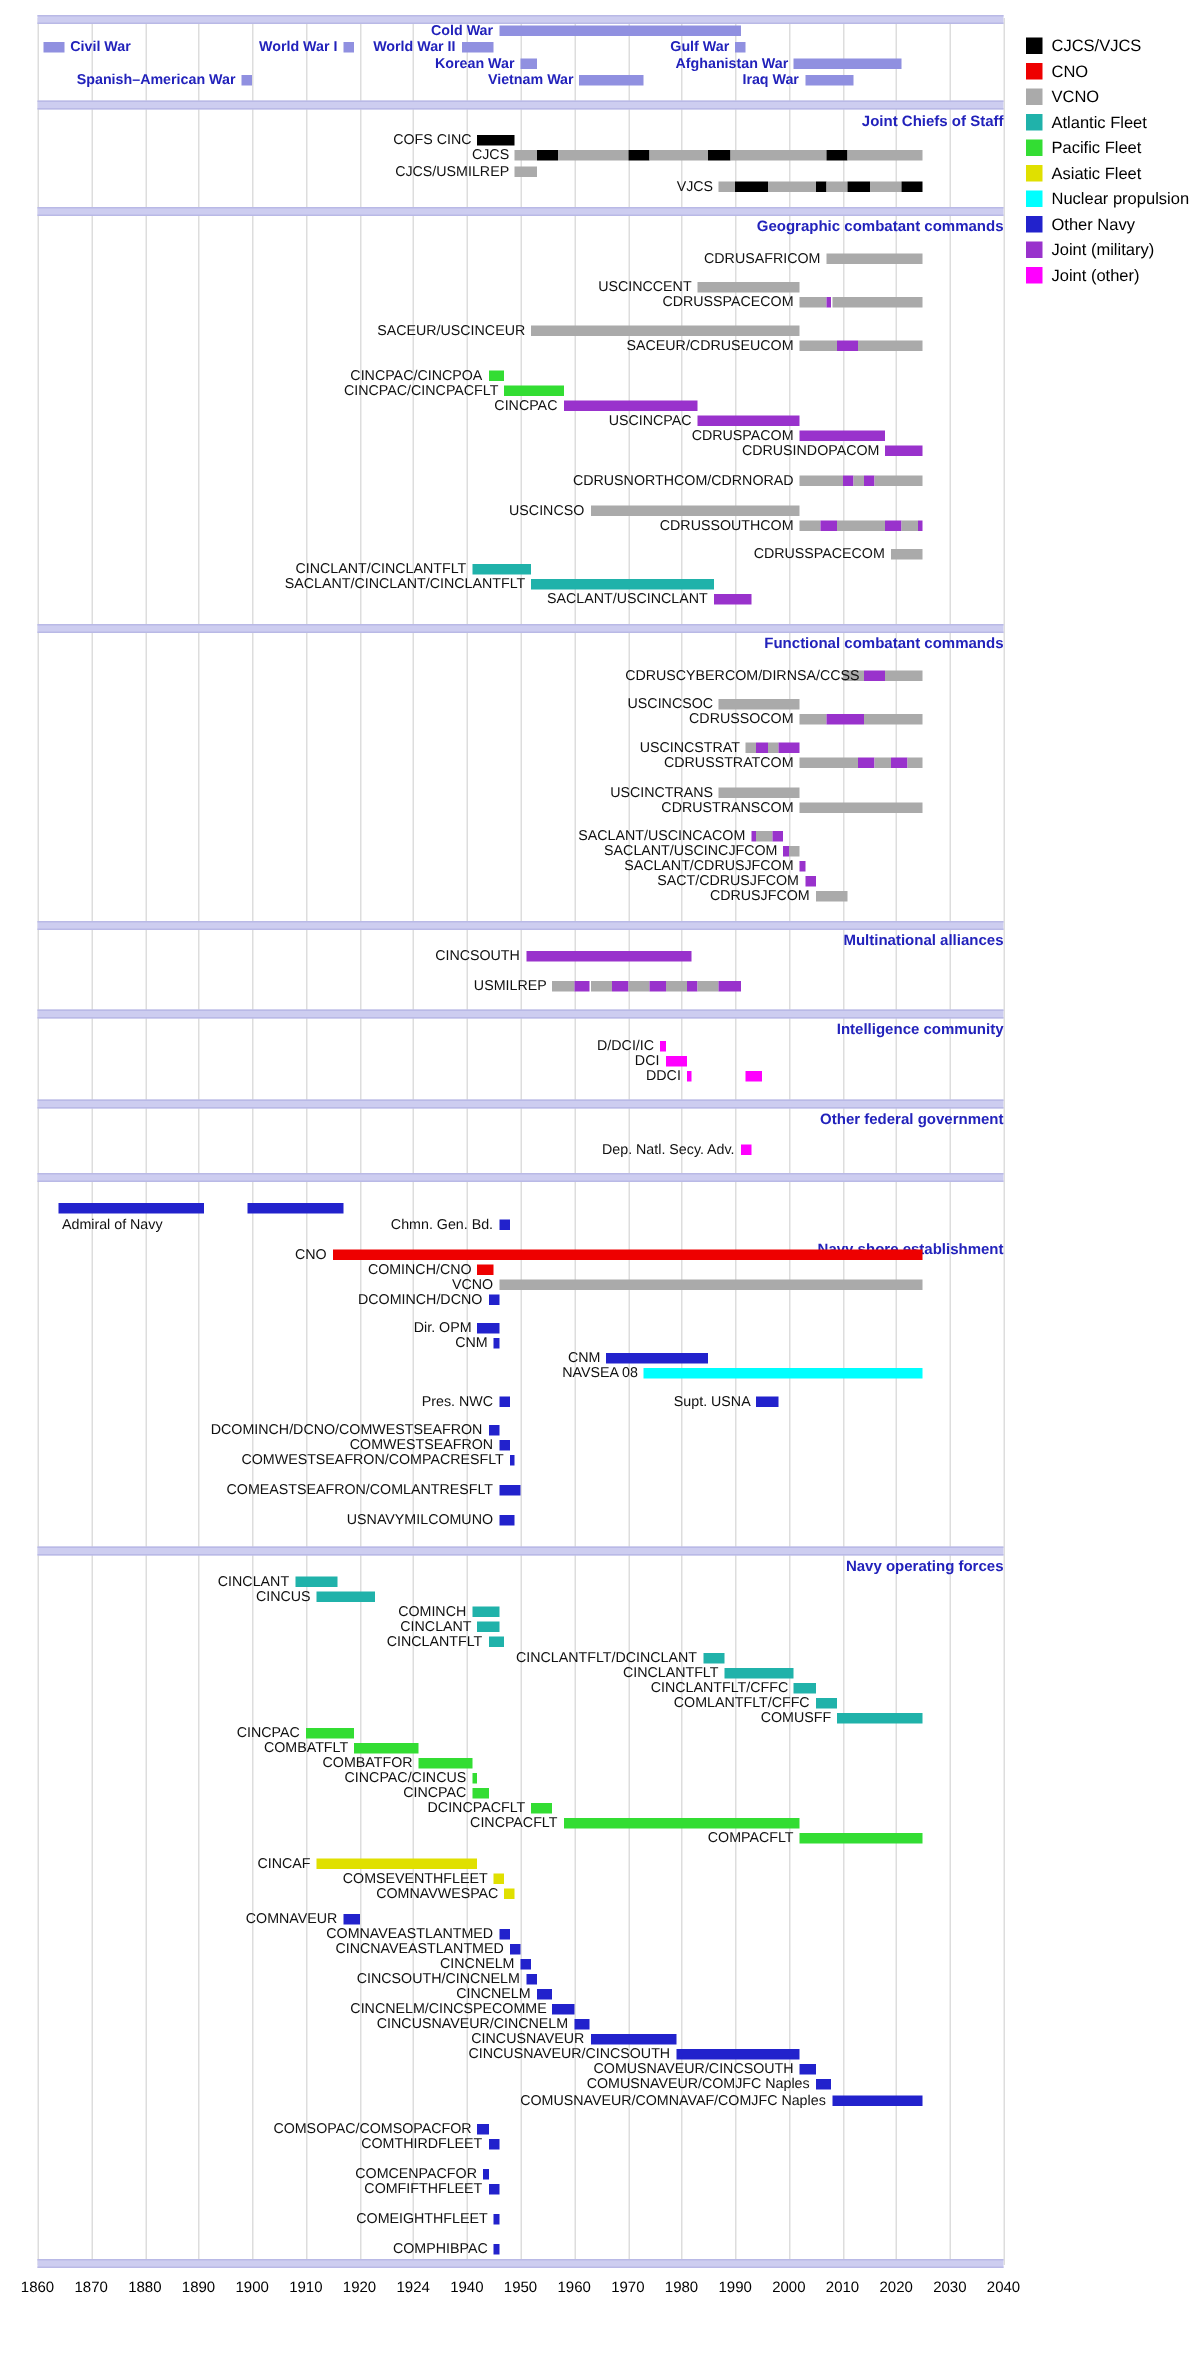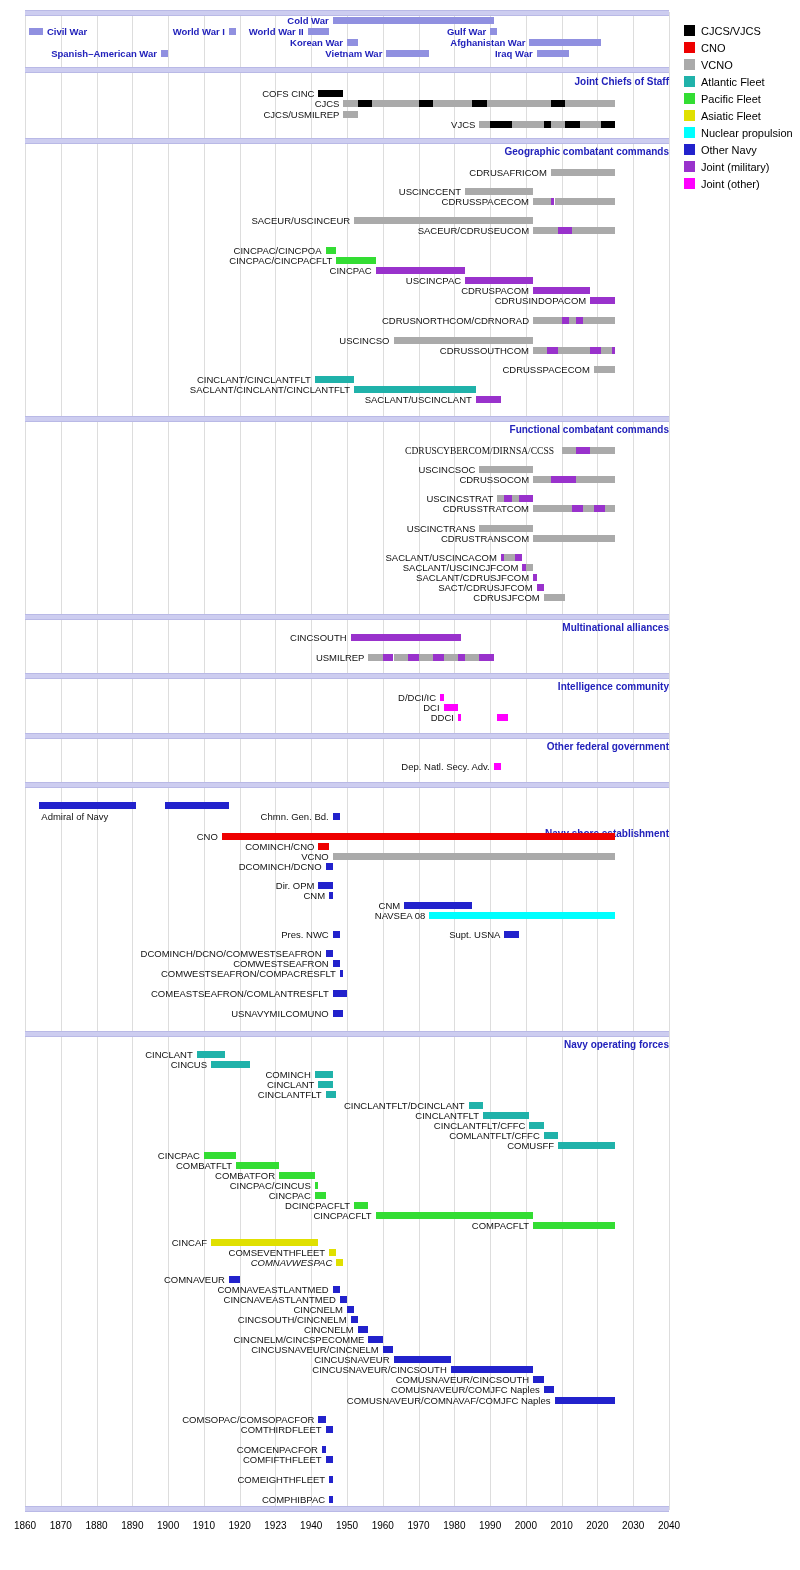--- a/index.html
+++ b/index.html
@@ -30,21 +30,21 @@
     <div class="tick" style="left: 96.5556px; top: 1520px;">1880</div>
     <div class="grid" style="left: 132.333px; top: 12px; height: 1498px; background: rgb(221, 221, 221);"></div>
     <div class="tick" style="left: 132.333px; top: 1520px;">1890</div>
     <div class="grid" style="left: 168.111px; top: 12px; height: 1498px; background: rgb(221, 221, 221);"></div>
     <div class="tick" style="left: 168.111px; top: 1520px;">1900</div>
     <div class="grid" style="left: 203.889px; top: 12px; height: 1498px; background: rgb(221, 221, 221);"></div>
     <div class="tick" style="left: 203.889px; top: 1520px;">1910</div>
     <div class="grid" style="left: 239.667px; top: 12px; height: 1498px; background: rgb(221, 221, 221);"></div>
     <div class="tick" style="left: 239.667px; top: 1520px;">1920</div>
     <div class="grid" style="left: 275.444px; top: 12px; height: 1498px; background: rgb(221, 221, 221);"></div>
-    <div class="tick" style="left: 275.444px; top: 1520px;">1923</div>
+    <div class="tick" style="left: 275.444px; top: 1520px;">1924</div>
     <div class="grid" style="left: 311.222px; top: 12px; height: 1498px; background: rgb(221, 221, 221);"></div>
     <div class="tick" style="left: 311.222px; top: 1520px;">1940</div>
     <div class="grid" style="left: 347px; top: 12px; height: 1498px; background: rgb(221, 221, 221);"></div>
     <div class="tick" style="left: 347px; top: 1520px;">1950</div>
     <div class="grid" style="left: 382.778px; top: 12px; height: 1498px; background: rgb(221, 221, 221);"></div>
     <div class="tick" style="left: 382.778px; top: 1520px;">1960</div>
     <div class="grid" style="left: 418.556px; top: 12px; height: 1498px; background: rgb(221, 221, 221);"></div>
     <div class="tick" style="left: 418.556px; top: 1520px;">1970</div>
     <div class="grid" style="left: 454.333px; top: 12px; height: 1498px; background: rgb(221, 221, 221);"></div>
     <div class="tick" style="left: 454.333px; top: 1520px;">1980</div>
@@ -156,21 +156,21 @@
     <div class="rlabel" style="right: 489.2px; top: 375px; text-align: right;">CINCLANT/CINCLANTFLT</div>
     <div class="bar" style="left: 354.156px; top: 386px; width: 121.644px; height: 7px; background: rgb(32, 178, 170);"></div>
     <div class="rlabel" style="right: 449.844px; top: 385px; text-align: right;">SACLANT/CINCLANT/CINCLANTFLT</div>
     <div class="bar" style="left: 475.8px; top: 396px; width: 25.0444px; height: 7px; background: rgb(153, 50, 204);"></div>
     <div class="rlabel" style="right: 328.2px; top: 395px; text-align: left; padding-left: 41px;">SACLANT/USCINCLANT</div>
     <div class="divider" style="left: 25px; top: 416px; width: 644px; background: rgb(205, 205, 240);"></div>
     <div class="stitle" style="right: 131px; top: 424px;">Functional combatant commands</div>
     <div class="bar" style="left: 561.667px; top: 447px; width: 14.3111px; height: 7px; background: rgb(170, 170, 170);"></div>
     <div class="bar" style="left: 575.978px; top: 447px; width: 14.3111px; height: 7px; background: rgb(153, 50, 204);"></div>
     <div class="bar" style="left: 590.289px; top: 447px; width: 25.0444px; height: 7px; background: rgb(170, 170, 170);"></div>
-    <div class="rlabel" style="right: 246px; top: 446px; text-align: left; font-family: Liberation Serif, serif;">CDRUSCYBERCOM/DIRNSA/CCSS</div>
+    <div class="rlabel" style="right: 227px; top: 446px; text-align: left;">CDRUSCYBERCOM/DIRNSA/CCSS</div>
     <div class="bar" style="left: 479.378px; top: 466px; width: 53.6667px; height: 7px; background: rgb(170, 170, 170);"></div>
     <div class="rlabel" style="right: 324.622px; top: 465px; text-align: right;">USCINCSOC</div>
     <div class="bar" style="left: 533.044px; top: 476px; width: 17.8889px; height: 7px; background: rgb(170, 170, 170);"></div>
     <div class="bar" style="left: 550.933px; top: 476px; width: 25.0444px; height: 7px; background: rgb(153, 50, 204);"></div>
     <div class="bar" style="left: 575.978px; top: 476px; width: 39.3556px; height: 7px; background: rgb(170, 170, 170);"></div>
     <div class="rlabel" style="right: 270.956px; top: 475px; text-align: right;">CDRUSSOCOM</div>
     <div class="bar" style="left: 497.267px; top: 495px; width: 7.15556px; height: 7px; background: rgb(170, 170, 170);"></div>
     <div class="bar" style="left: 504.422px; top: 495px; width: 7.15556px; height: 7px; background: rgb(153, 50, 204);"></div>
     <div class="bar" style="left: 511.578px; top: 495px; width: 7.15556px; height: 7px; background: rgb(170, 170, 170);"></div>
     <div class="bar" style="left: 518.733px; top: 495px; width: 14.3111px; height: 7px; background: rgb(153, 50, 204);"></div>
@@ -299,21 +299,21 @@
     <div class="rlabel" style="right: 449.844px; top: 1201px; text-align: right;">DCINCPACFLT</div>
     <div class="bar" style="left: 375.622px; top: 1212px; width: 157.422px; height: 7px; background: rgb(51, 221, 51);"></div>
     <div class="rlabel" style="right: 428.378px; top: 1211px; text-align: right;">CINCPACFLT</div>
     <div class="bar" style="left: 533.044px; top: 1222px; width: 82.2889px; height: 7px; background: rgb(51, 221, 51);"></div>
     <div class="rlabel" style="right: 270.956px; top: 1221px; text-align: right;">COMPACFLT</div>
     <div class="bar" style="left: 211.044px; top: 1239px; width: 107.333px; height: 7px; background: rgb(224, 224, 0);"></div>
     <div class="rlabel" style="right: 592.956px; top: 1238px; text-align: right;">CINCAF</div>
     <div class="bar" style="left: 329.111px; top: 1249px; width: 7.15556px; height: 7px; background: rgb(224, 224, 0);"></div>
     <div class="rlabel" style="right: 474.889px; top: 1248px; text-align: right;">COMSEVENTHFLEET</div>
     <div class="bar" style="left: 336.267px; top: 1259px; width: 7.15556px; height: 7px; background: rgb(224, 224, 0);"></div>
-    <div class="rlabel" style="right: 467.733px; top: 1258px; text-align: right; font-style: italic;">COMNAVWESPAC</div>
+    <div class="rlabel" style="right: 467.733px; top: 1258px; text-align: right;">COMNAVWESPAC</div>
     <div class="bar" style="left: 228.933px; top: 1276px; width: 10.7333px; height: 7px; background: rgb(34, 34, 204);"></div>
     <div class="rlabel" style="right: 575.067px; top: 1275px; text-align: right;">COMNAVEUR</div>
     <div class="bar" style="left: 332.689px; top: 1286px; width: 7.15556px; height: 7px; background: rgb(34, 34, 204);"></div>
     <div class="rlabel" style="right: 471.311px; top: 1285px; text-align: right;">COMNAVEASTLANTMED</div>
     <div class="bar" style="left: 339.844px; top: 1296px; width: 7.15556px; height: 7px; background: rgb(34, 34, 204);"></div>
     <div class="rlabel" style="right: 464.156px; top: 1295px; text-align: right;">CINCNAVEASTLANTMED</div>
     <div class="bar" style="left: 347px; top: 1306px; width: 7.15556px; height: 7px; background: rgb(34, 34, 204);"></div>
     <div class="rlabel" style="right: 457px; top: 1305px; text-align: right;">CINCNELM</div>
     <div class="bar" style="left: 350.578px; top: 1316px; width: 7.15556px; height: 7px; background: rgb(34, 34, 204);"></div>
     <div class="rlabel" style="right: 453.422px; top: 1315px; text-align: right;">CINCSOUTH/CINCNELM</div>

